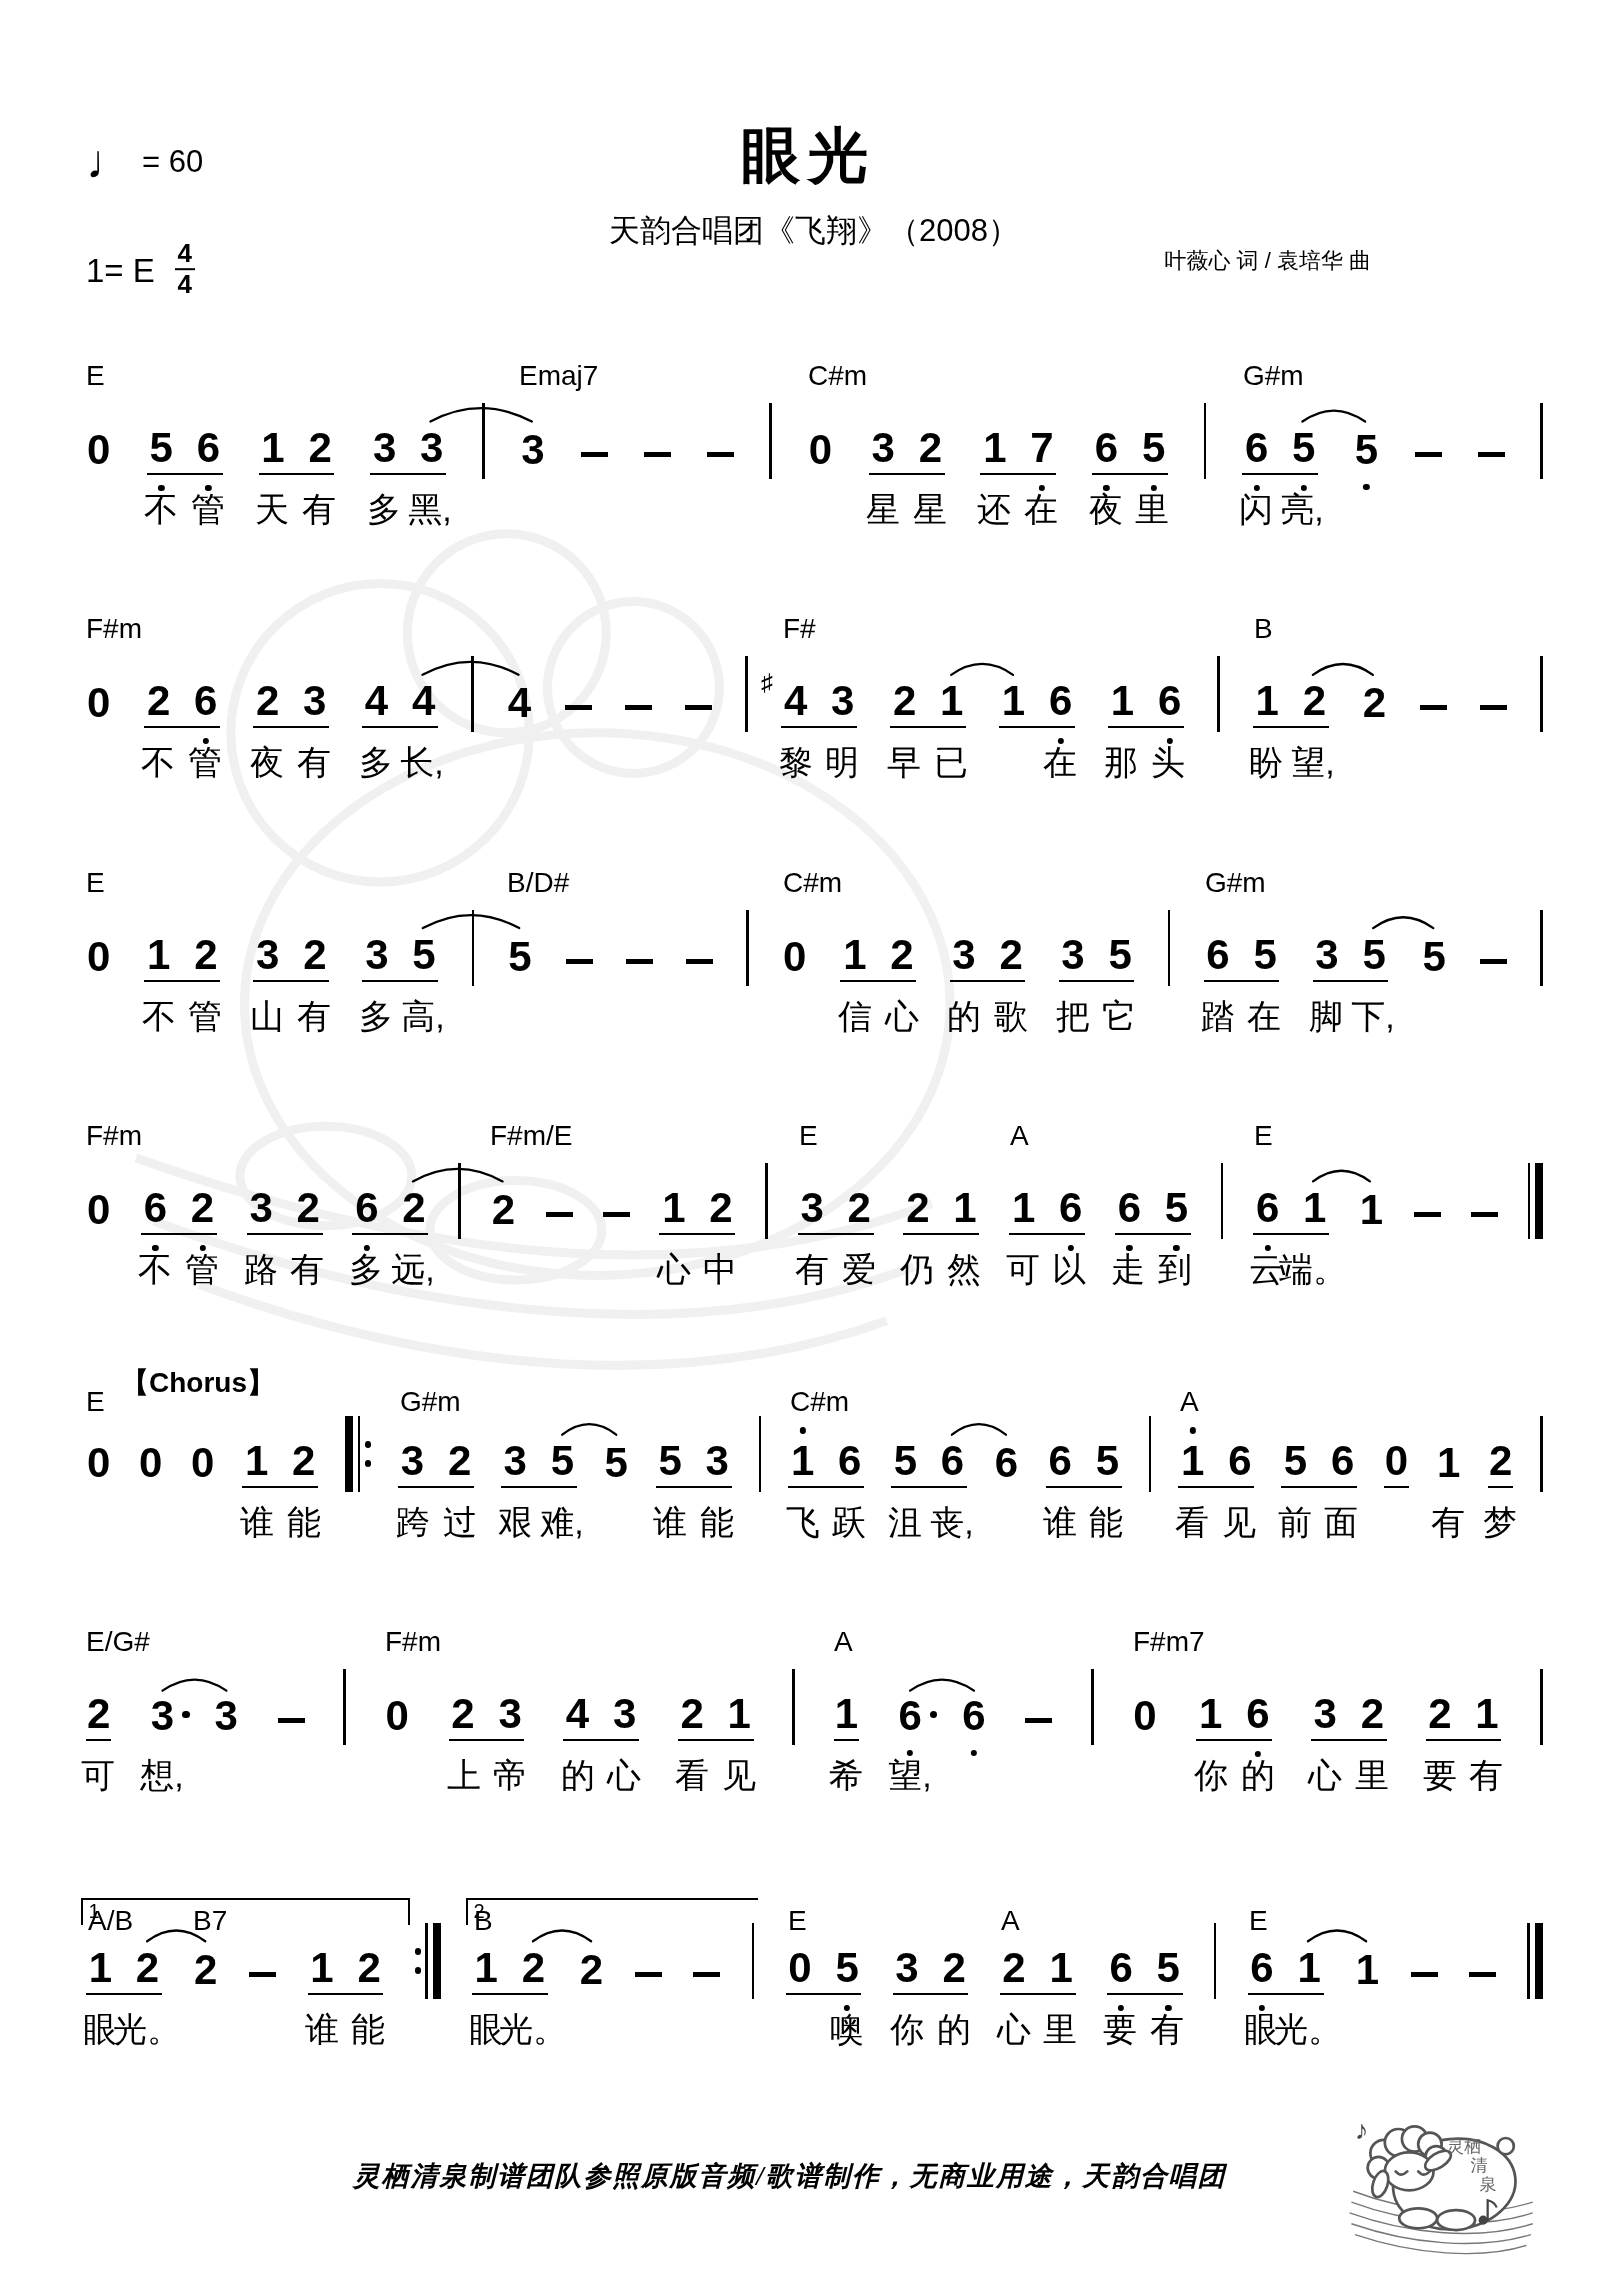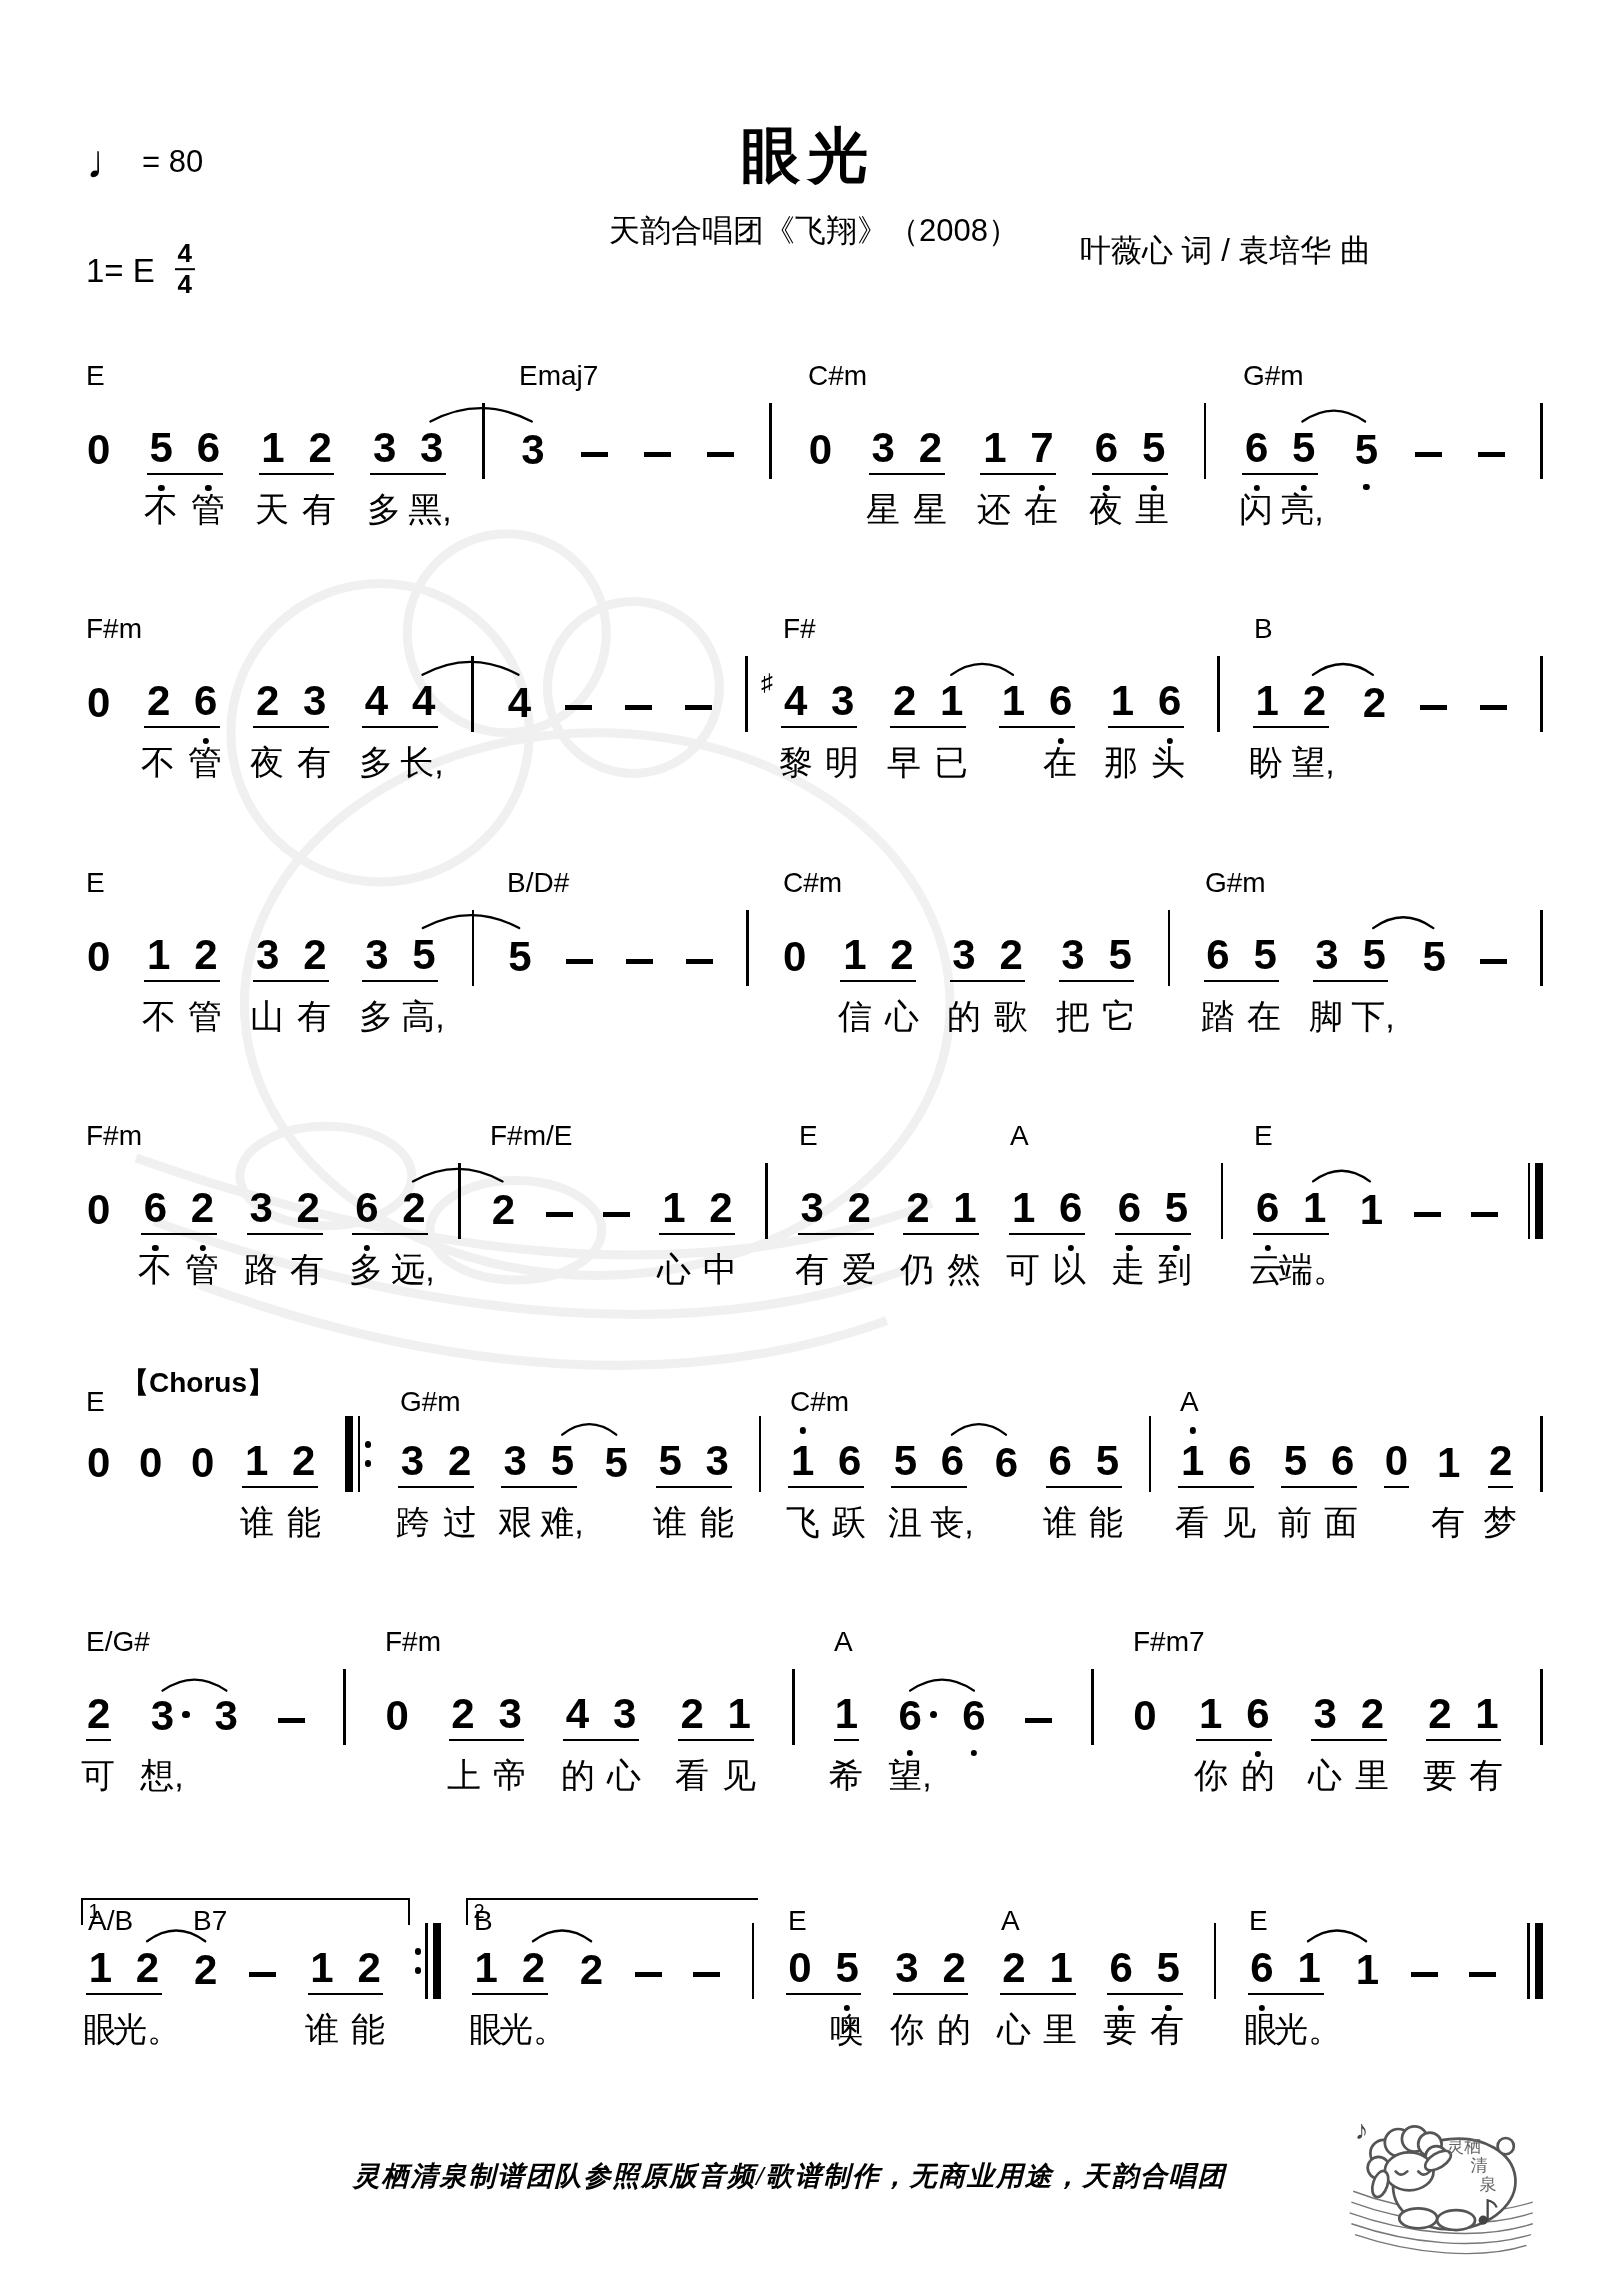--- a/index.html
+++ b/index.html
@@ -9,21 +9,21 @@
   }
   
   .tempo{position:absolute;left:86px;top:138px;display:flex;align-items:center;font-size:31px}
   .tempo .qnote{font-size:47px;line-height:1;margin-right:9px}
   .title{position:absolute;left:0;right:0;top:116px;text-align:center;font-size:60px;font-weight:700;letter-spacing:7.2px}
   .subtitle{position:absolute;left:12px;right:0;top:210px;text-align:center;font-size:31px}
   .keysig{position:absolute;left:86px;top:242px;display:flex;align-items:center;font-size:33px}
   .frac{display:inline-flex;flex-direction:column;align-items:center;margin-left:20px;font-size:26px;font-weight:700;line-height:1.05;transform:translateY(-1.8px)}
   .frac .num{border-bottom:2.7px solid #000;padding:0 2.7px 0.9px}
   .frac .den{padding-top:0.9px}
-  .credits{position:absolute;right:245px;top:230px;font-size:31px;white-space:nowrap}
+  .credits{position:absolute;right:245px;top:246px;font-size:22px;white-space:nowrap}
   
   .mline{position:absolute;left:0;width:100%;height:226px}
   .nrow{position:absolute;left:86px;right:73px;top:52px;display:flex;justify-content:space-between;align-items:flex-end}
   .note{position:relative;display:flex;flex-direction:column;align-items:center;padding:0 0.9px 4.5px}
   .note .d{font-size:42px;font-weight:700;line-height:1}
   .note.u{border-bottom:2.7px solid #000}
   .grp{position:relative;display:flex;align-items:flex-end;gap:22px;border-bottom:2.7px solid #000;padding:0 1.8px 4.5px}
   .grp .note{border-bottom:none;padding-bottom:0}
   .lodot,.hidot,.augdot,.rdot{background:#000;border-radius:50%}
   .lodot{position:absolute;left:50%;transform:translateX(-50%);width:6.3px;height:6.3px}
@@ -62,21 +62,21 @@
     <ellipse cx="360" cy="1300" rx="95" ry="55"></ellipse>
     <ellipse cx="570" cy="1360" rx="95" ry="55"></ellipse>
     <path d="M150,1280 C460,1390 770,1430 1030,1330"></path>
     <path d="M170,1350 C470,1460 780,1490 1010,1400"></path>
     <path d="M220,1420 C490,1520 760,1540 980,1460"></path>
   </g>
 </svg>
 
 <div class="tempo">
   <span class="qnote">♩</span>
-  <span>= 80</span>
+  <span>= 60</span>
 </div>
 <div class="title">眼光</div>
 <div class="subtitle">天韵合唱团《飞翔》（2008）</div>
 <div class="keysig">
   <span>1=  E</span>
   <span class="frac">
     <span class="num">4</span>
     <span class="den">4</span>
   </span>
 </div>

